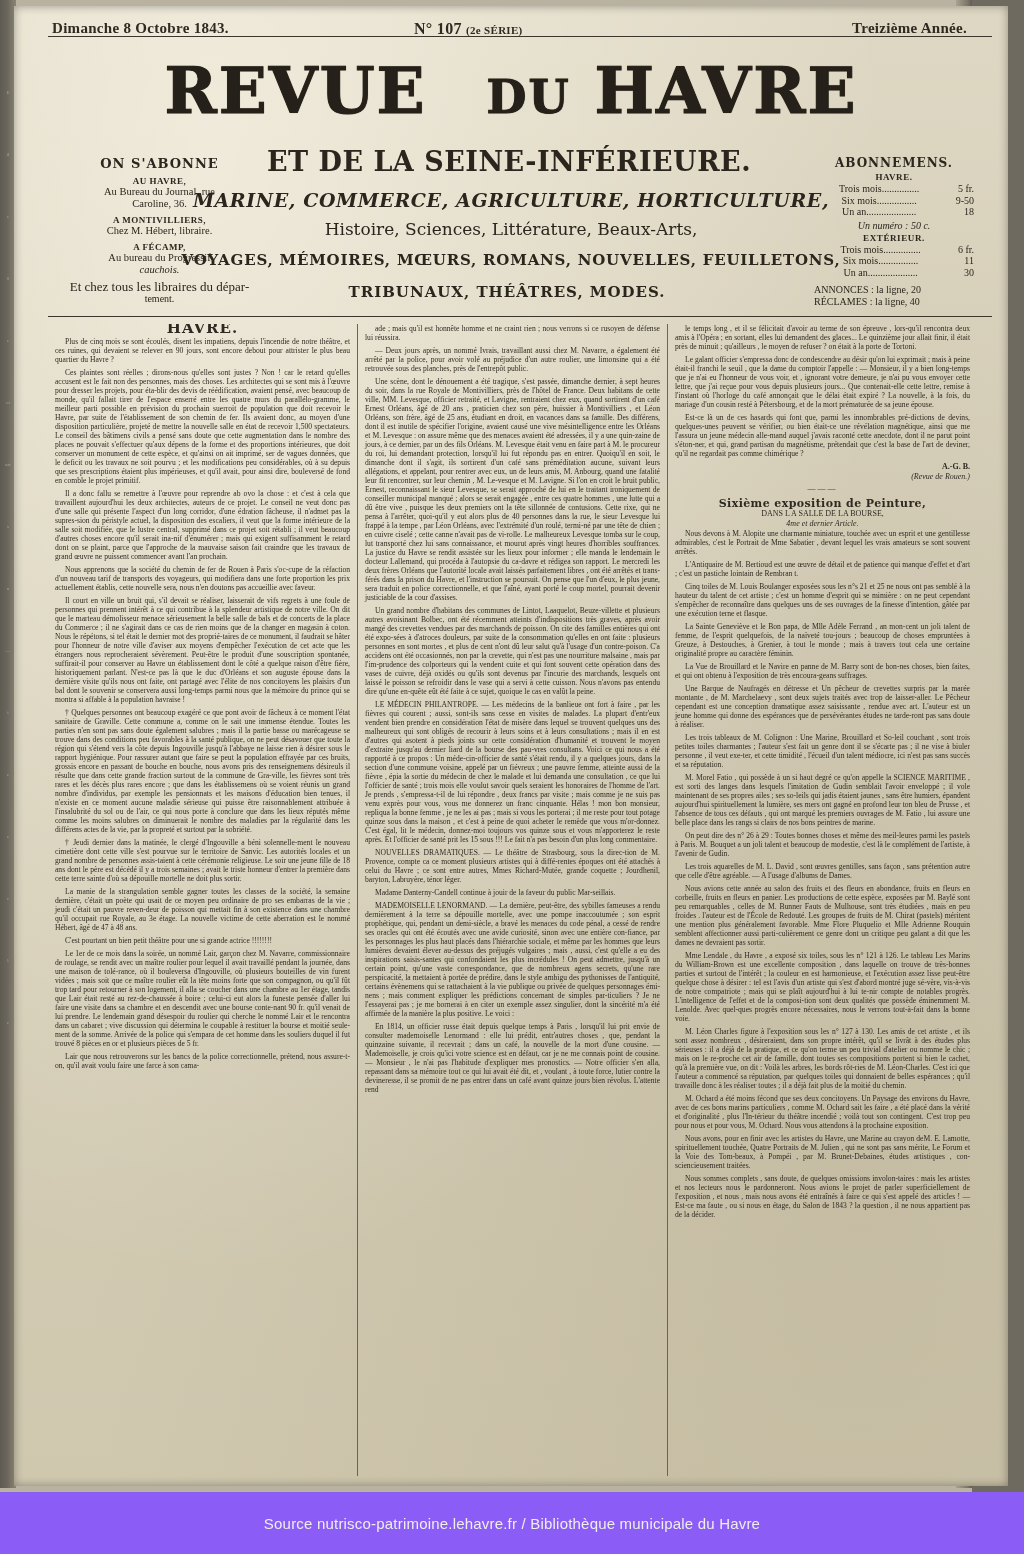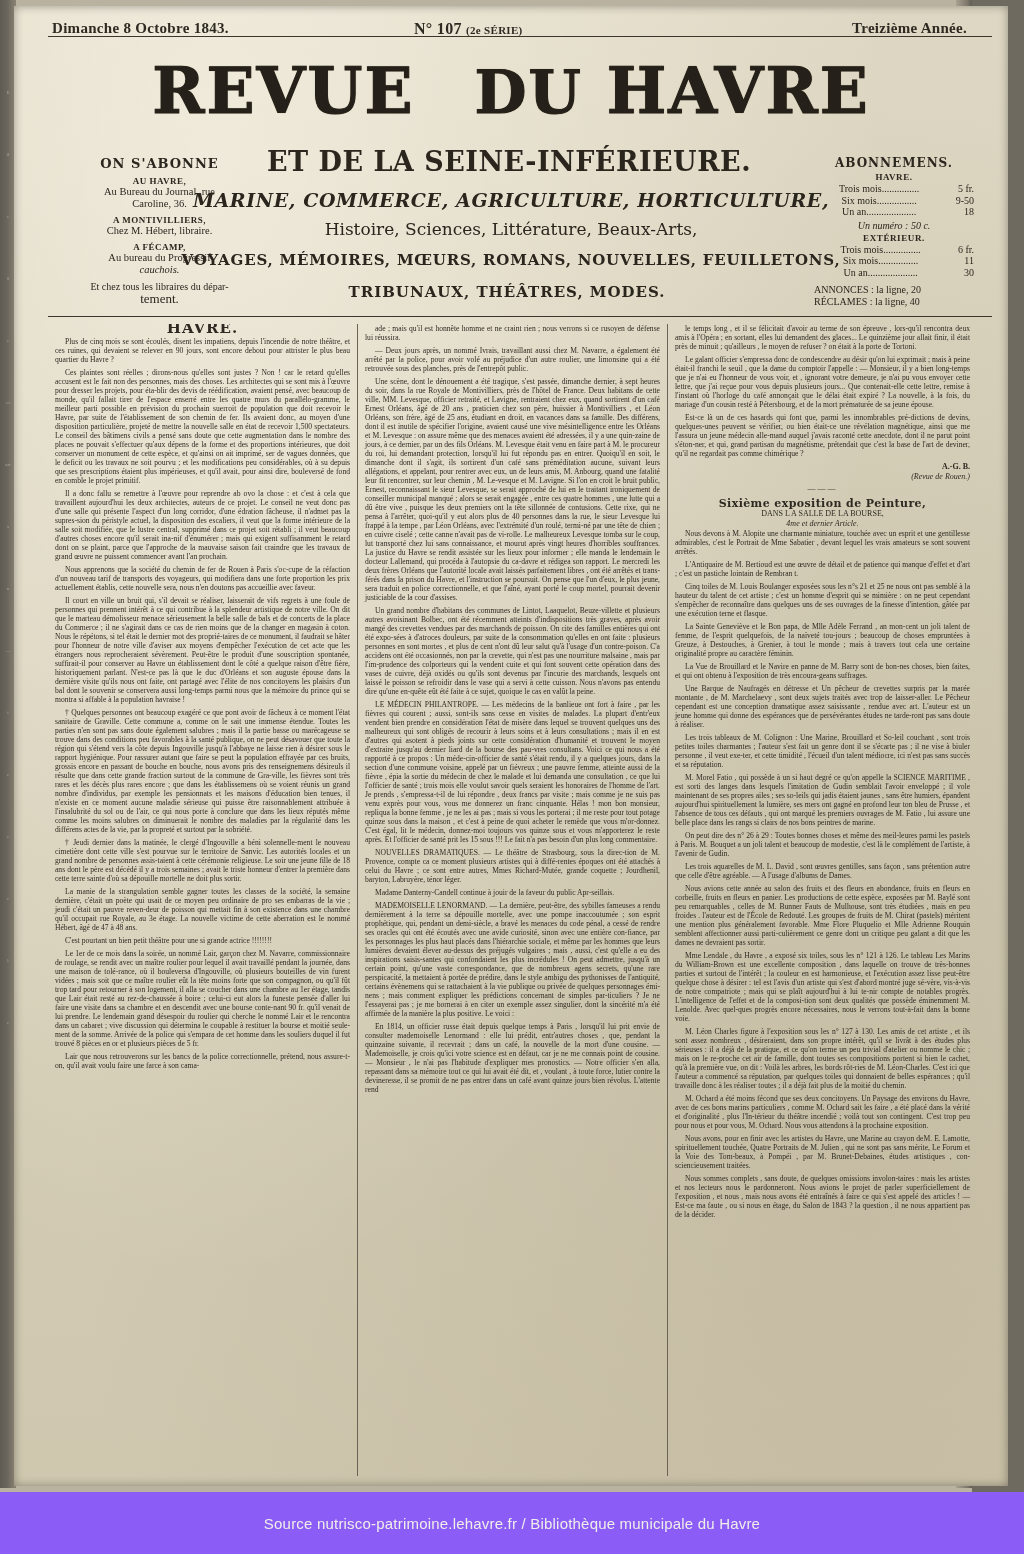--- a/index.html
+++ b/index.html
@@ -102,21 +102,21 @@
     left: 0; right: 0; top: 48px;
     text-align: center;
     font-family: "DejaVu Serif", serif;
     font-weight: bold;
     font-size: 63px;
     letter-spacing: 2px;
     color: #25211a;
     text-shadow: 0 0 1px rgba(40,34,26,.8);
     -webkit-text-stroke: 1px #262117;
   }
-  #masthead-title .small { font-size: 60px; margin-left: 36px; }
+  #masthead-title .small { font-size: 46px; margin-left: 36px; }
 
   #masthead-sub1 {
     position: absolute;
     left: 0; right: 4px; top: 140px;
     text-align: center;
     font-family: "DejaVu Serif", serif;
     font-weight: bold;
     font-size: 27px;
     letter-spacing: .5px;
     color: #2a251d;
@@ -341,22 +341,22 @@
     <div id="abonne">
       <div class="h">ON S'ABONNE</div>
       <div class="sh">AU HAVRE,</div>
       <div class="ln">Au Bureau du Journal, rue</div>
       <div class="ln">Caroline, 36.</div>
       <div class="sh">A MONTIVILLIERS,</div>
       <div class="ln">Chez M. Hébert, libraire.</div>
       <div class="sh">A FÉCAMP,</div>
       <div class="ln">Au bureau du Progressif</div>
       <div class="ln it">cauchois.</div>
-      <div class="ln" style="margin-top:5px;font-size:10px">Et chez tous les libraires du dépar-</div>
-      <div class="ln" style="font-size:13px">tement.</div>
+      <div class="ln" style="margin-top:5px;font-size:13px">Et chez tous les libraires du dépar-</div>
+      <div class="ln" style="font-size:10px">tement.</div>
     </div>
 
     <div id="abonnemens">
       <div class="h">ABONNEMENS.</div>
       <div class="sh">HAVRE.</div>
       <table>
         <tbody>
             <tr>
           <td>Trois mois...............</td>
           <td class="r">5 fr.</td>
@@ -412,21 +412,21 @@
           <p>Lair que nous retrouverons sur les bancs de la police correctionnelle, prétend, nous assure-t-on, qu'il avait voulu faire une farce à son cama-</p>
         </div>
 
       <div class="col" id="col2">
           <p>ade ; mais qu'il est honnête homme et ne craint rien ; nous verrons si ce rusoyen de défense lui réussira.</p>
           <p class="dagger">— Deux jours après, un nommé Ivrais, travaillant aussi chez M. Navarre, a également été arrêté par la police, pour avoir volé au préjudice d'un autre roulier, une limonsine qui a été retrouvée sous des planches, près de l'entrepôt public.</p>
           <p>Une scène, dont le dénouement a été tragique, s'est passée, dimanche dernier, à sept heures du soir, dans la rue Royale de Montivilliers, près de l'hôtel de France. Deux habitans de cette ville, MM. Levesque, officier retraité, et Lavigne, rentraient chez eux, quand sortirent d'un café Ernest Orléans, âgé de 20 ans , praticien chez son père, huissier à Montivilliers , et Léon Orléans, son frère, âgé de 25 ans, étudiant en droit, en vacances dans sa famille. Des différens, dont il est inutile de spécifier l'origine, avaient causé une vive mésintelligence entre les Orléans et M. Levesque : on assure même que des menaces avaient été adressées, il y a une quin-zaine de jours, à ce dernier, par un des fils Orléans. M. Levesque était venu en faire part à M. le procureur du roi, lui demandant protection, lorsqu'il lui fut répondu pas en entrer. Quoiqu'il en soit, le dimanche dont il s'agit, ils sortirent d'un café sans préméditation aucune, suivant leurs allégations, et appelant, pour rentrer avec eux, un de leurs amis, M. Anbourg, quand une fatalité leur fit rencontrer, sur leur chemin , M. Le-vesque et M. Lavigne. Si l'on en croit le bruit public, Ernest, reconnaissant le sieur Levesque, se serait approché de lui en le traitant ironiquement de conseiller municipal manqué ; alors se serait engagée , entre ces quatre hommes , une lutte qui a dû être vive , puisque les deux premiers ont la tête sillonnée de contusions. Cette rixe, qui ne pensa à l'arrêter, quoi-qu'il y eut alors plus de 40 personnes dans la rue, le sieur Levesque lui frappé à la tempe , par Léon Orléans, avec l'extrémité d'un roulé, termi-né par une tête de chien ; en cuivre ciselé ; cette canne n'avait pas de vi-rolle. Le malheureux Levesque tomba sur le coup, lut transporté chez lui sans connaissance, et mourut après vingt heures d'horribles souffrances. La justice du Havre se rendit assistée sur les lieux pour informer ; elle manda le lendemain le docteur Lallemand, qui procéda à l'autopsie du ca-davre et rédigea son rapport. Le mercredi les deux frères Orléans que l'autorité locale avait laissés parfaitement libres , ont été arrêtés et trans-férés dans la prison du Havre, et l'instruction se poursuit. On pense que l'un d'eux, le plus jeune, sera traduit en police correctionnelle, et que l'aîné, ayant porté le coup mortel, pourrait devenir justiciable de la cour d'assises.</p>
           <p>Un grand nombre d'habitans des communes de Lintot, Laaquelot, Beuze-villette et plusieurs autres avoisinant Bolbec, ont été récemment atteints d'indispositions très graves, après avoir mangé des crevettes vendues par des marchands de poisson. On cite des familles entières qui ont été expo-sées à d'atroces douleurs, par suite de la consommation qu'elles en ont faite : plusieurs personnes en sont mortes , et plus de cent n'ont dû leur salut qu'à l'usage d'un contre-poison. C'a accidens ont été occasionnés, non par la crevette, qui n'est pas une nourriture malsaine , mais par l'im-prudence des colporteurs qui la vendent cuite et qui font souvent cette opération dans des vases de cuivre, déjà oxidés ou qu'ils sont devenus par l'incurie des marchands, lesquels ont laissé le poisson se refroidir dans le vase qui a servi à cette cuisson. Nous n'avons pas entendu dire qu'une en-quête eût été faite à ce sujet, quoique le cas en valût la peine.</p>
           <p>LE MÉDECIN PHILANTROPE. — Les médecins de la banlieue ont fort à faire , par les fièvres qui courent ; aussi, sont-ils sans cesse en visites de malades. La plupart d'entr'eux vendent bien prendre en considération l'état de misère dans lequel se trouvent quelques uns des malheureux qui sont obligés de recourir à leurs soins et à leurs consultations ; mais il en est d'autres qui asotent à pieds joints sur cette considération d'humanité et trouvent le moyen d'extraire jusqu'au dernier liard de la bourse des pau-vres consultans. Voici ce qui nous a été rapporté à ce propos : Un méde-cin-officier de santé s'était rendu, il y a quelques jours, dans la section d'une commune voisine, appelé par un fiévreux ; une pauvre femme, atteinte aussi de la fièvre , épia la sortie du médecin de chez le malade et lui demanda une consultation , ce que lui l'officier de santé ; trois mois elle voulut savoir quels seraient les honoraires de l'homme de l'art. Je prends , s'empressa-t-il de lui répondre , deux francs par visite ; mais comme je ne suis pas venu exprès pour vous, vous me donnerez un franc cinquante. Hélas ! mon bon monsieur, repliqua la bonne femme , je ne les ai pas ; mais si vous les porterai ; il me reste pour tout potage quinze sous dans la maison , et c'est à peine de quoi acheter le remède que vous m'or-donnez. C'est égal, lit le médecin, donnez-moi toujours vos quinze sous et vous m'apporterez le reste après. Et l'officier de santé prit les 15 sous !!! Le fait n'a pas besoin d'un plus long commentaire.</p>
           <p>NOUVELLES DRAMATIQUES. — Le théâtre de Strasbourg, sous la direc-tion de M. Provence, compte ca ce moment plusieurs artistes qui à diffé-rentes époques ont été attachés à celui du Havre ; ce sont entre autres, Mmes Richard-Mutée, grande coquette ; Jourdhenil, baryton, Labruyère, ténor léger.</p>
-          <p>Madame Danterny-Candell continue à jouir de la faveur du public Apr-seillais.</p>
+          <p>Madame Danterny-Candell continue à jouir de la faveur du public Mar-seillais.</p>
           <p>MADEMOISELLE LENORMAND. — La dernière, peut-être, des sybilles fameuses a rendu dernièrement à la terre sa dépouille mortelle, avec une pompe inaccoutumée ; son esprit prophétique, qui, pendant un demi-siècle, a bravé les menaces du code pénal, a cessé de rendre ses oracles qui ont été écoutés avec une avide curiosité, sinon avec une entière con-fiance, par les personnages les plus haut placés dans l'hiérarchie sociale, et même par les hommes que leurs lumières devaient élever au-dessus des préjugés vulgaires ; mais , aussi, c'est qu'elle a eu des inspirations saisis-santes qui confondaient les plus incrédules ! On peut admettre, jusqu'à un certain point, qu'une vaste correspondance, que de nombreux agens secrets, qu'une rare perspicacité, la mettaient à portée de prédire, dans le style ambigu des pythonisses de l'antiquité, certains évènemens qui se rattachaient à la vie publique ou privée de quelques personnages émi-nens ; mais comment expliquer les prédictions concernant de simples par-ticuliers ? Je ne l'essayerai pas ; je me bornerai à en citer un exemple assez singulier, dont la sincérité m'a été affirmée de la manière la plus positive. Le voici :</p>
           <p>En 1814, un officier russe était depuis quelque temps à Paris , lorsqu'il lui prit envie de consulter mademoiselle Lenormand : elle lui prédit, entr'autres choses , que, pendant la quinzaine suivante, il recevrait ; dans un café, la nouvelle de la mort d'une cousine. — Mademoiselle, je crois qu'ici votre science est en défaut, car je ne me connais point de cousine. — Monsieur , le n'ai pas l'habitude d'expliquer mes pronostics. — Notre officier s'en alla, repassant dans sa mémoire tout ce qui lui avait été dit, et , voulant , à toute force, lutier contre la devineresse, il se promit de ne pas entrer dans un café avant quinze jours bien révolus. L'attente rend</p>
         </div>
 
       <div class="col" id="col3">
           <p>le temps long , et il se félicitait d'avoir au terme de son épreuve , lors-qu'il rencontra deux amis à l'Opéra ; en sortant, elles lui demandent des glaces... Le quinzième jour allait finir, il était près de minuit ; qu'ailleurs , le moyen de refuser ? on était à la porte de Tortoni.</p>
           <p>Le galant officier s'empressa donc de condescendre au désir qu'on lui exprimait ; mais à peine était-il franchi le seuil , que la dame du comptoir l'appelle : — Monsieur, il y a bien long-temps que je n'ai eu l'honneur de vous voir, et , ignorant votre demeure, je n'ai pu vous envoyer cette lettre, que j'ai reçue pour vous depuis plusieurs jours... Que contenait-elle cette lettre, remise à l'instant où l'horloge du café annonçait que le délai était expiré ? La nouvelle, à la fois, du mariage d'un cousin resté à Pétersbourg, et de la mort prématurée de sa jeune épouse.</p>
           <p>Est-ce là un de ces hasards qui font que, parmi les innombrables pré-dictions de devins, quelques-unes peuvent se vérifier, ou bien était-ce une révélation magnétique, ainsi que me l'assura un jeune médecin alle-mand auquel j'avais raconté cette anecdote, dont il ne parut point s'éton-ner, et qui, grand partisan du magnétisme, prétendait que c'est la base de l'art de deviner, qu'il ne regardait pas comme chimérique ?</p>
           <div class="signature">A.-G. B.</div>
           <div class="signature it">(Revue de Rouen.)</div>

